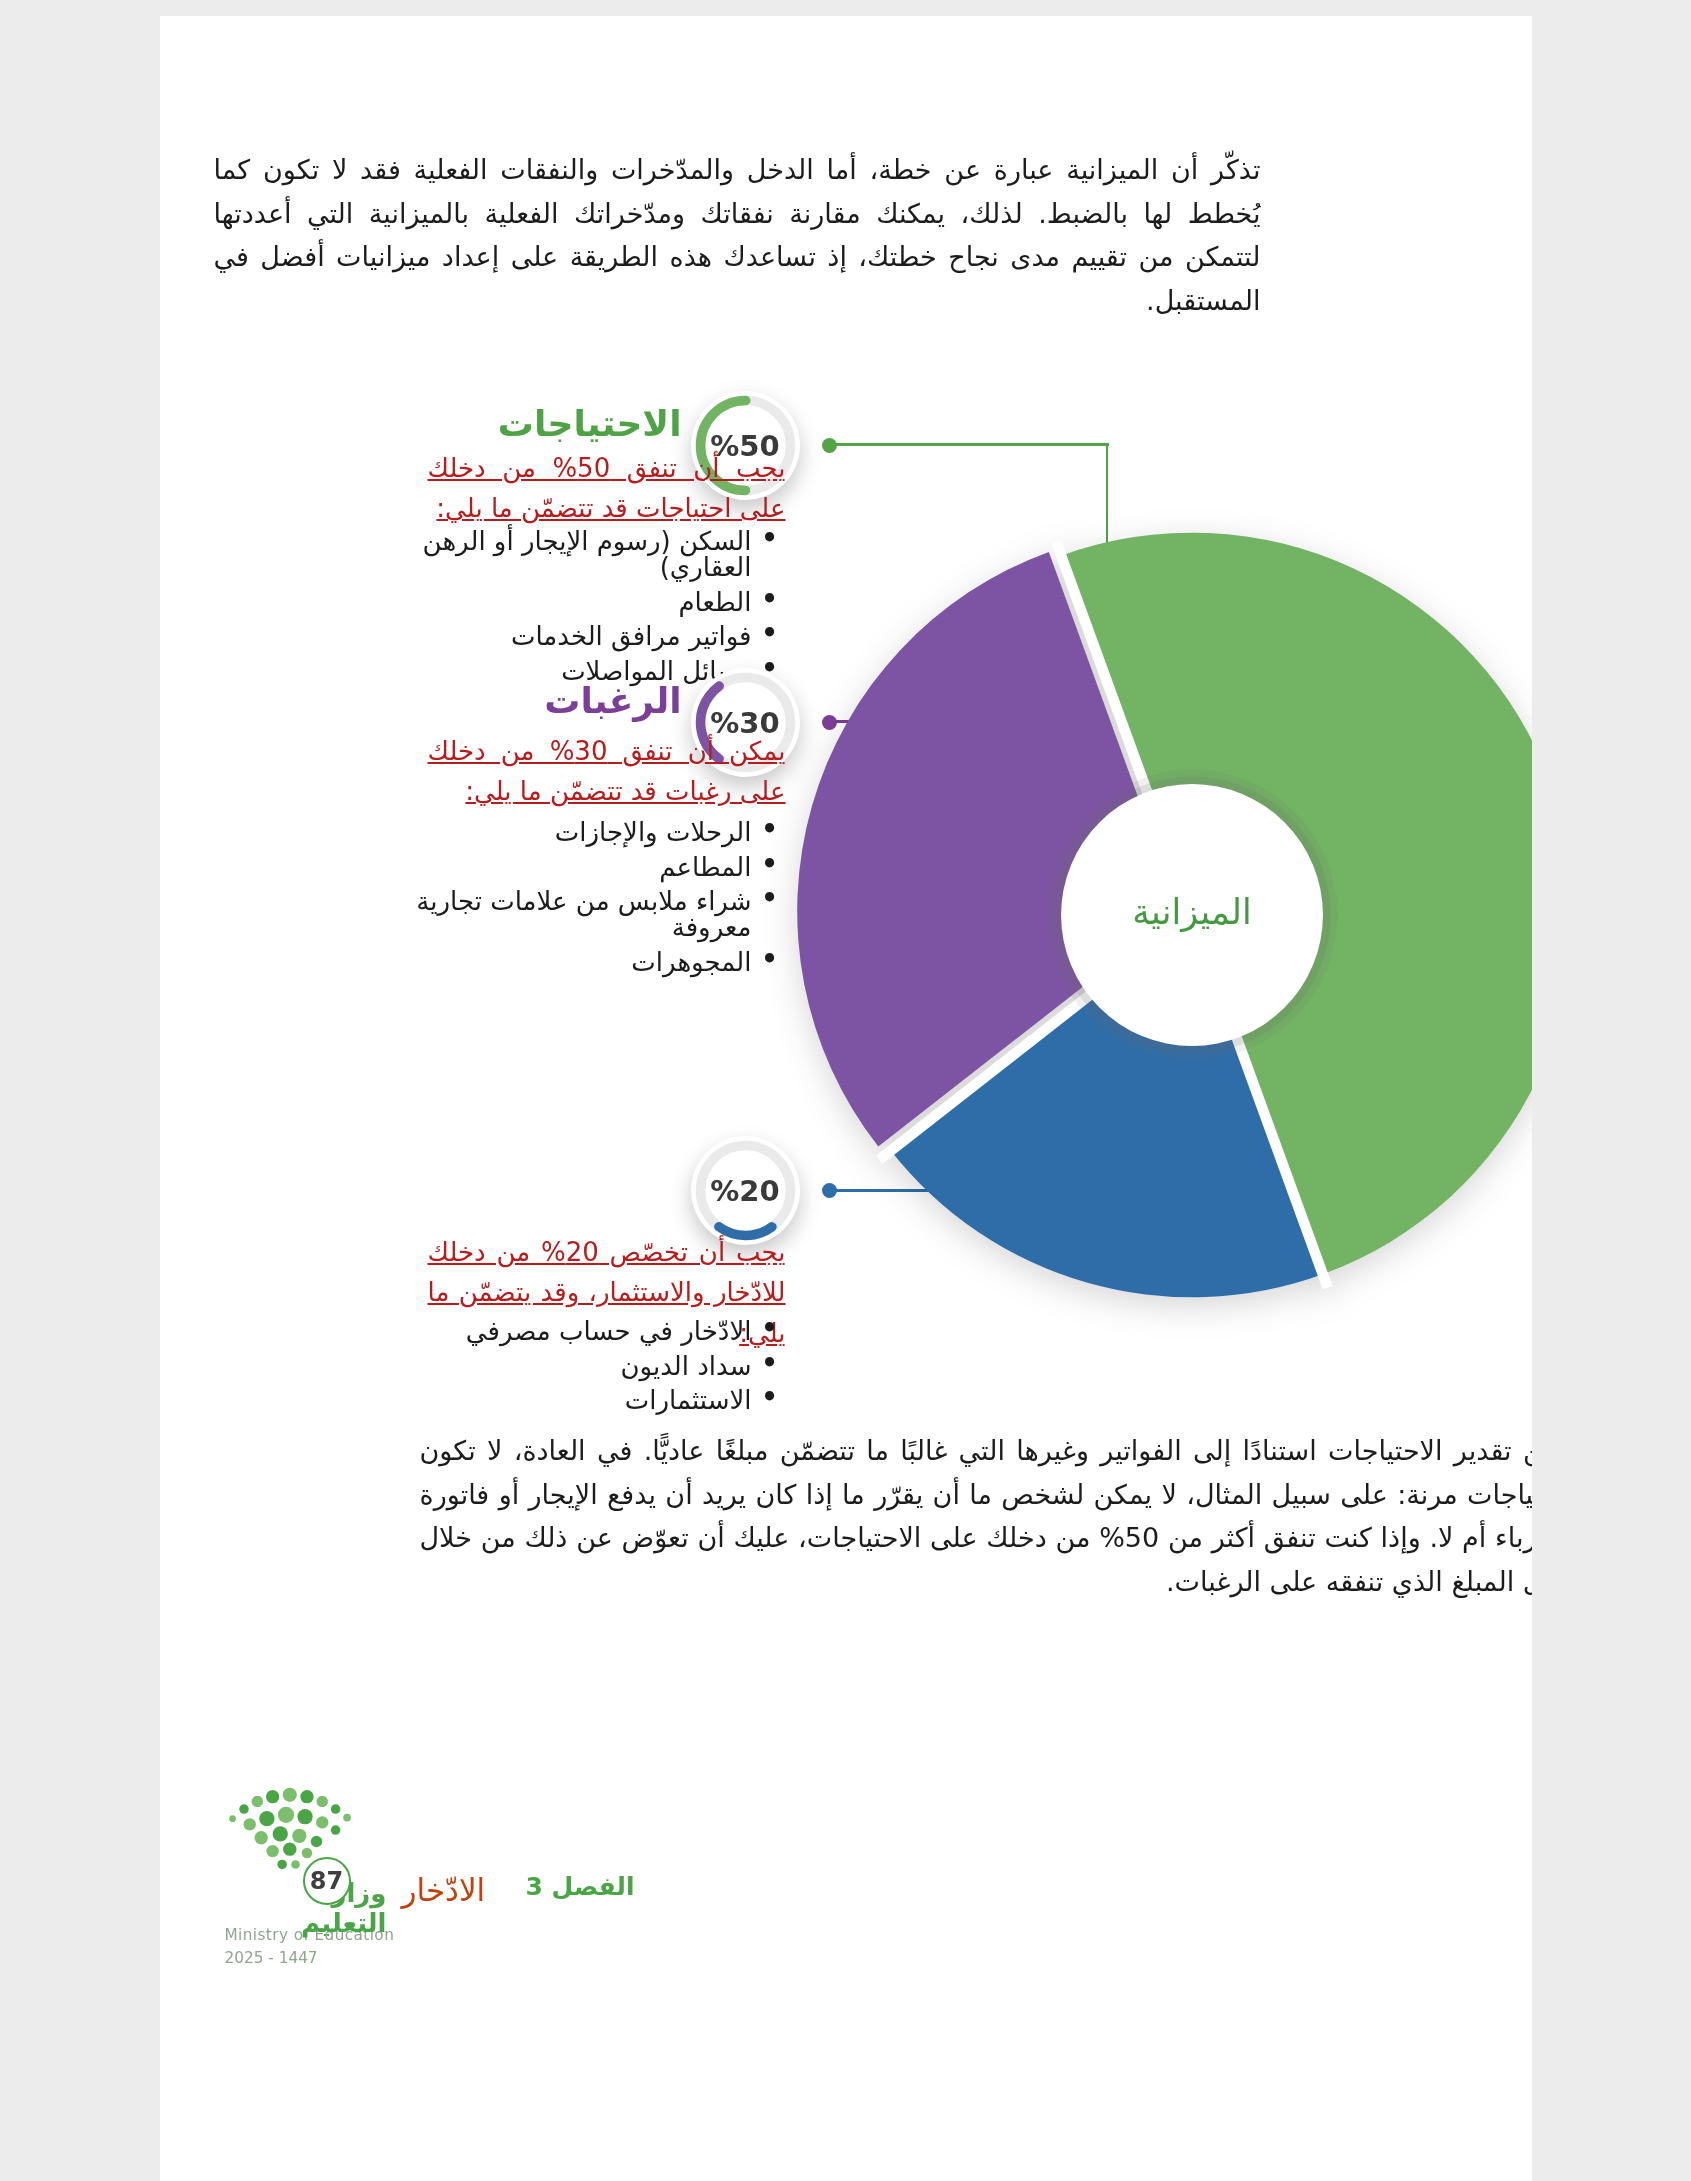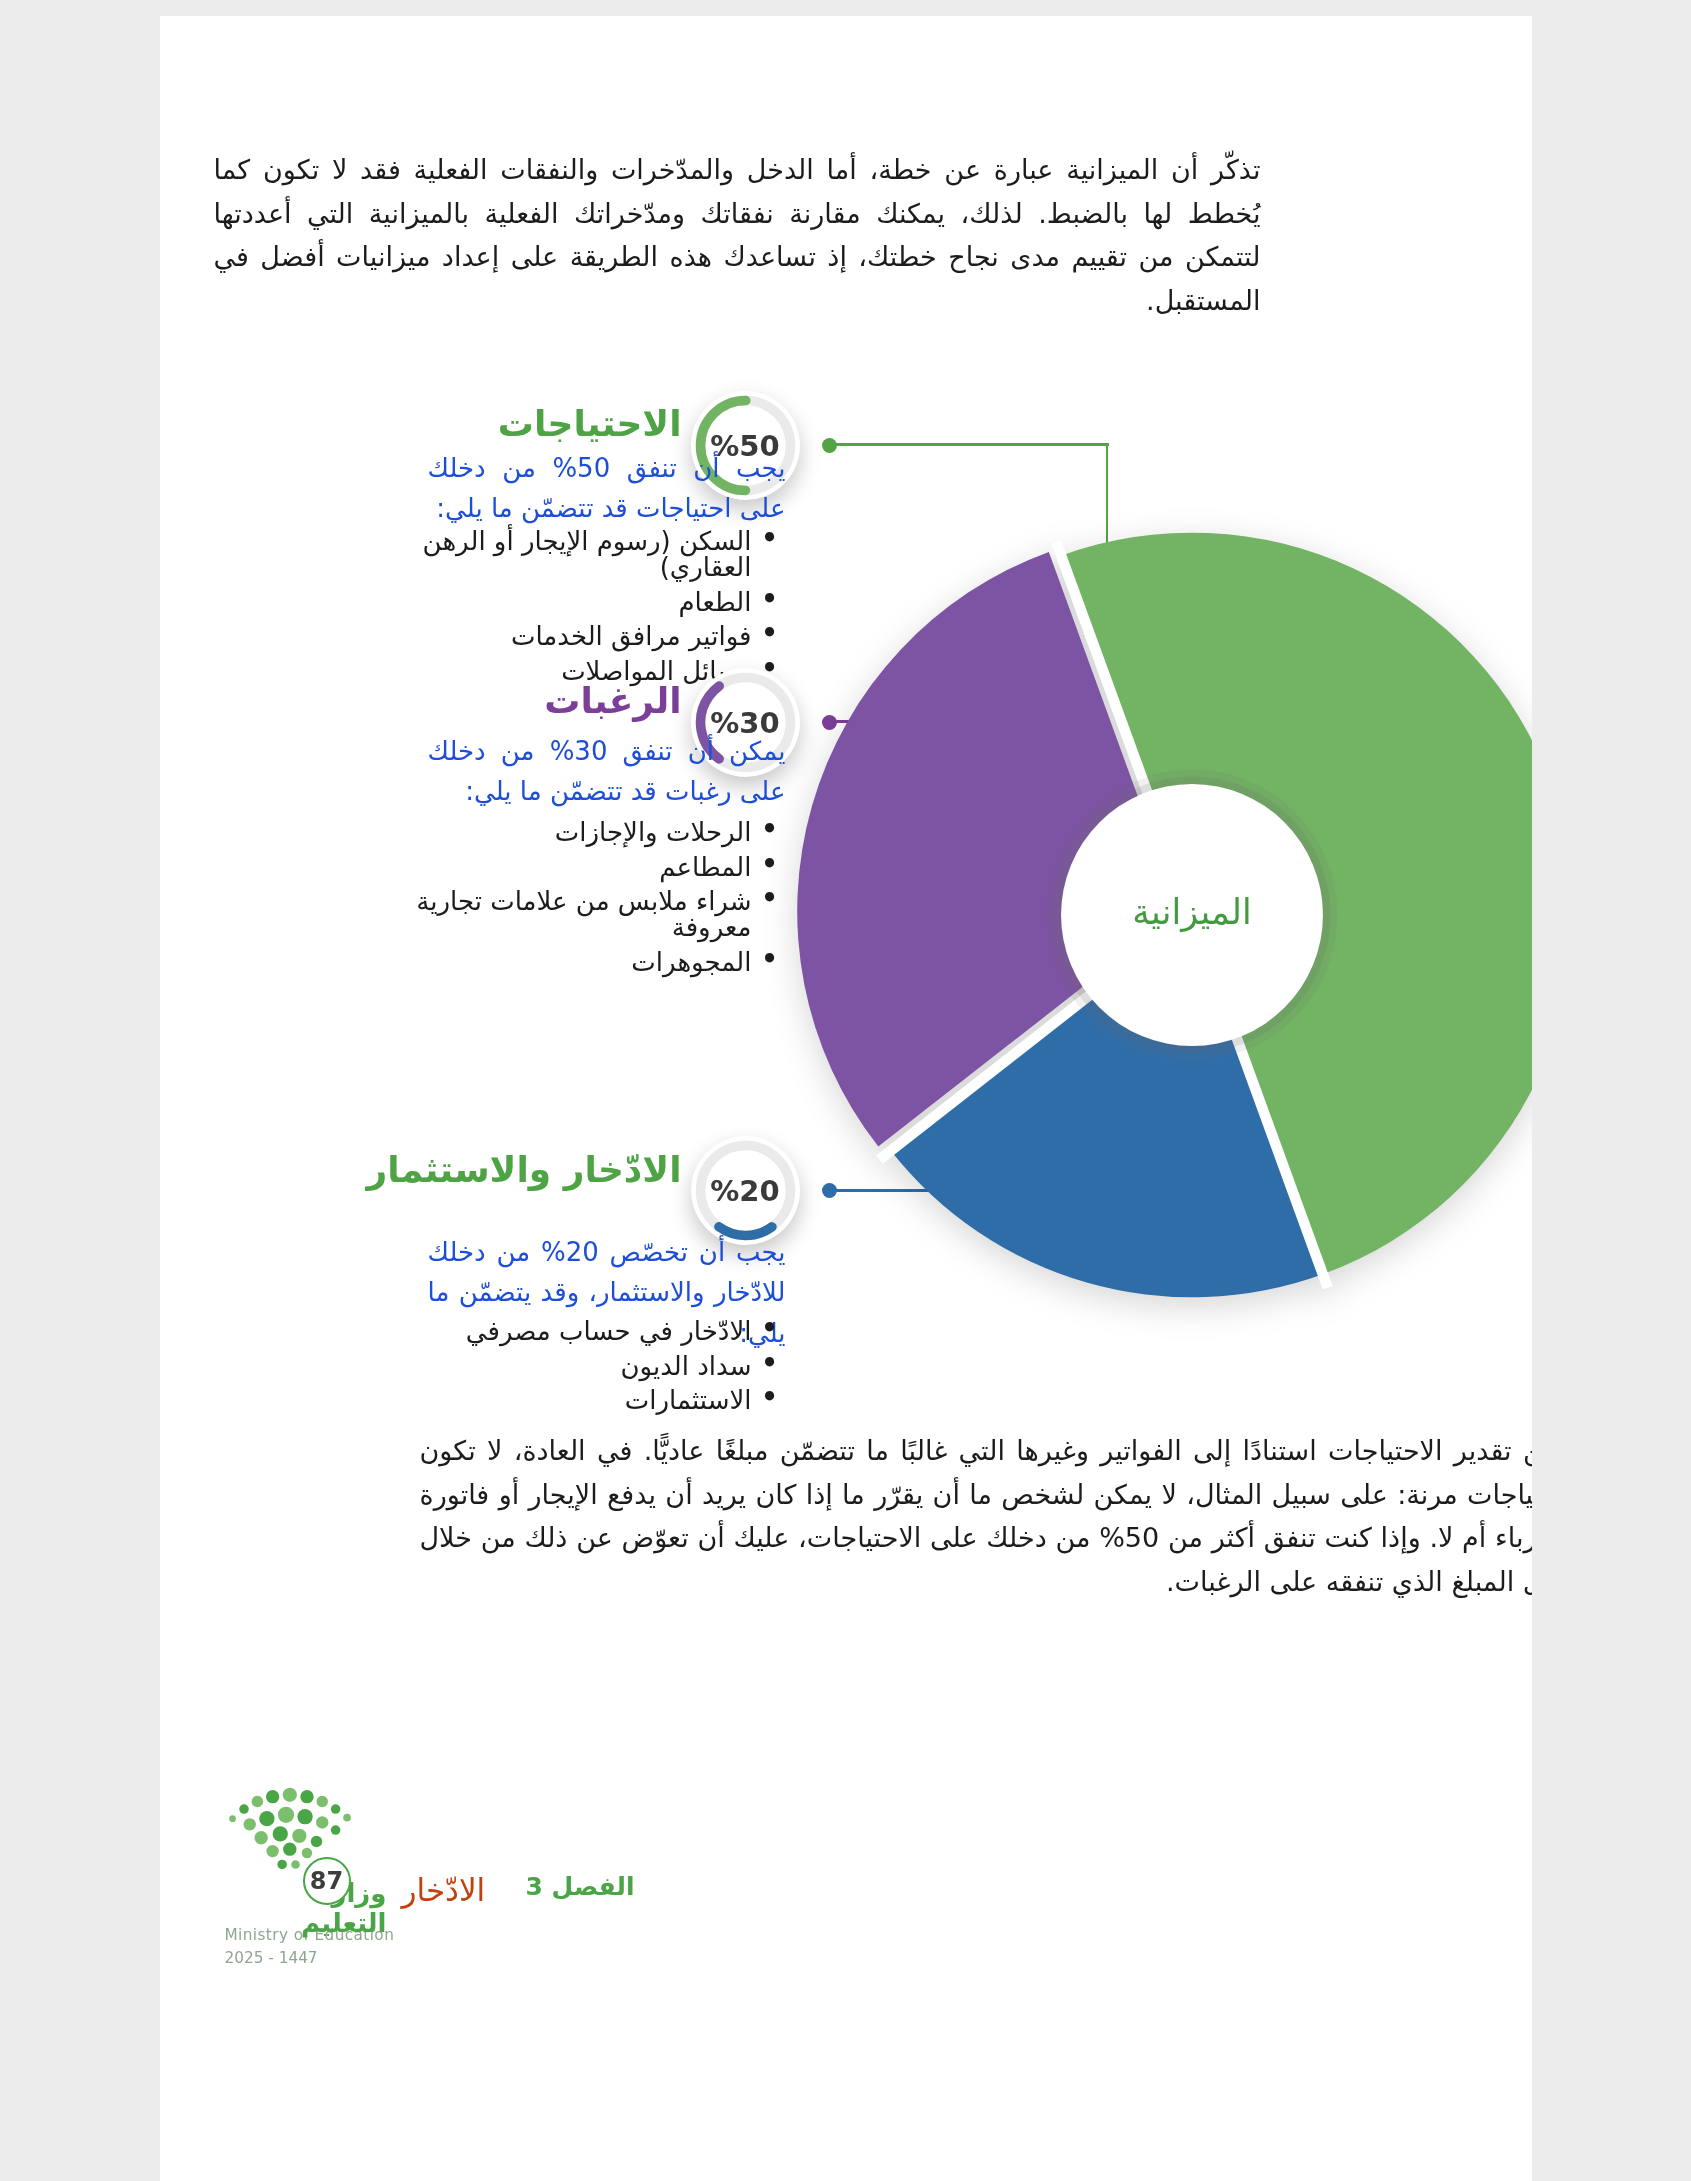--- a/index.html
+++ b/index.html
@@ -6,21 +6,21 @@
   html, body { background:#ececec; }
   .page {
     position:relative; width:1372px; height:2181px; margin:16px auto; background:#ffffff;
     overflow:hidden; font-family:"DejaVu Sans","DejaVu Sans Mono",sans-serif; color:#1e1e1e;
   }
   .para { position:absolute; direction:rtl; text-align:justify; font-size:27px; line-height:1.62; color:#1c1c1c; }
   .para.indent { text-indent:44px; }
   .sec-heading { position:absolute; direction:rtl; text-align:right; font-size:36px; font-weight:bold; line-height:1.2; }
   .h-green  { color:#4ea344; }
   .h-purple { color:#7c3f98; }
-  .sec-body { position:absolute; direction:rtl; text-align:justify; font-size:26px; line-height:1.55; color:#1d4ed8; }
+  .sec-body { position:absolute; direction:rtl; text-align:justify; font-size:26px; line-height:1.55; color:#b91c1c;text-decoration:underline; }
   ul.sec-list { position:absolute; direction:rtl; list-style:none; font-size:26px; color:#1c1c1c; }
   ul.sec-list li { position:relative; padding-right:34px; margin-bottom:8.6px; text-align:right; line-height:1.0; min-height:26px; }
   ul.sec-list li::before { content:"•"; position:absolute; right:7.6px; top:-2.9px; font-weight:bold; }
   .badge { position:absolute; width:109px; height:109px; border-radius:50%; background:#ffffff;
            box-shadow:0 9.6px 21px rgba(0,0,0,.22); }
   .badge svg { position:absolute; left:0; top:0; width:109px; height:109px; }
   .badge .pct { position:absolute; left:0; top:0; right:0; bottom:0; display:flex; align-items:center;
                 justify-content:center; direction:ltr; font-size:29px; font-weight:bold; color:#3a3a3a; }
   .dot { position:absolute; width:15.3px; height:15.3px; border-radius:50%; }
   .cline { position:absolute; }
@@ -105,21 +105,20 @@
     <span class="pct">%30</span>
   </div>
   <div class="sec-body" style="left:268px; top:715px; width:358px;">يمكن أن تنفق 30% من دخلك على رغبات قد تتضمّن ما يلي:</div>
   <ul class="sec-list" style="left:210px; top:803px; width:416px;">
     <li>الرحلات والإجازات</li>
     <li>المطاعم</li>
     <li>شراء ملابس من علامات تجارية معروفة</li>
     <li>المجوهرات</li>
   </ul>
 
-  <h2 class="sec-heading h-green" style="left:178px; top:1132px; width:344px;">الادّخار والاستثمار</h2>
   <div class="badge" style="left:531px; top:1120px;">
     <svg viewBox="0 0 114 114">
       <circle cx="57" cy="57" r="47" fill="none" stroke="#eaeaea" stroke-width="10"></circle>
       <circle cx="57" cy="57" r="47" fill="none" stroke-width="10" stroke-linecap="round" stroke-dasharray="59.1 295.3" transform="rotate(54 57 57)" stroke="#2f6da8"></circle>
     </svg>
     <span class="pct">%20</span>
   </div>
   <div class="sec-body" style="left:268px; top:1216px; width:358px;">يجب أن تخصّص 20% من دخلك للادّخار والاستثمار، وقد يتضمّن ما يلي:</div>
   <ul class="sec-list" style="left:210px; top:1302px; width:416px;">
     <li>الادّخار في حساب مصرفي</li>

